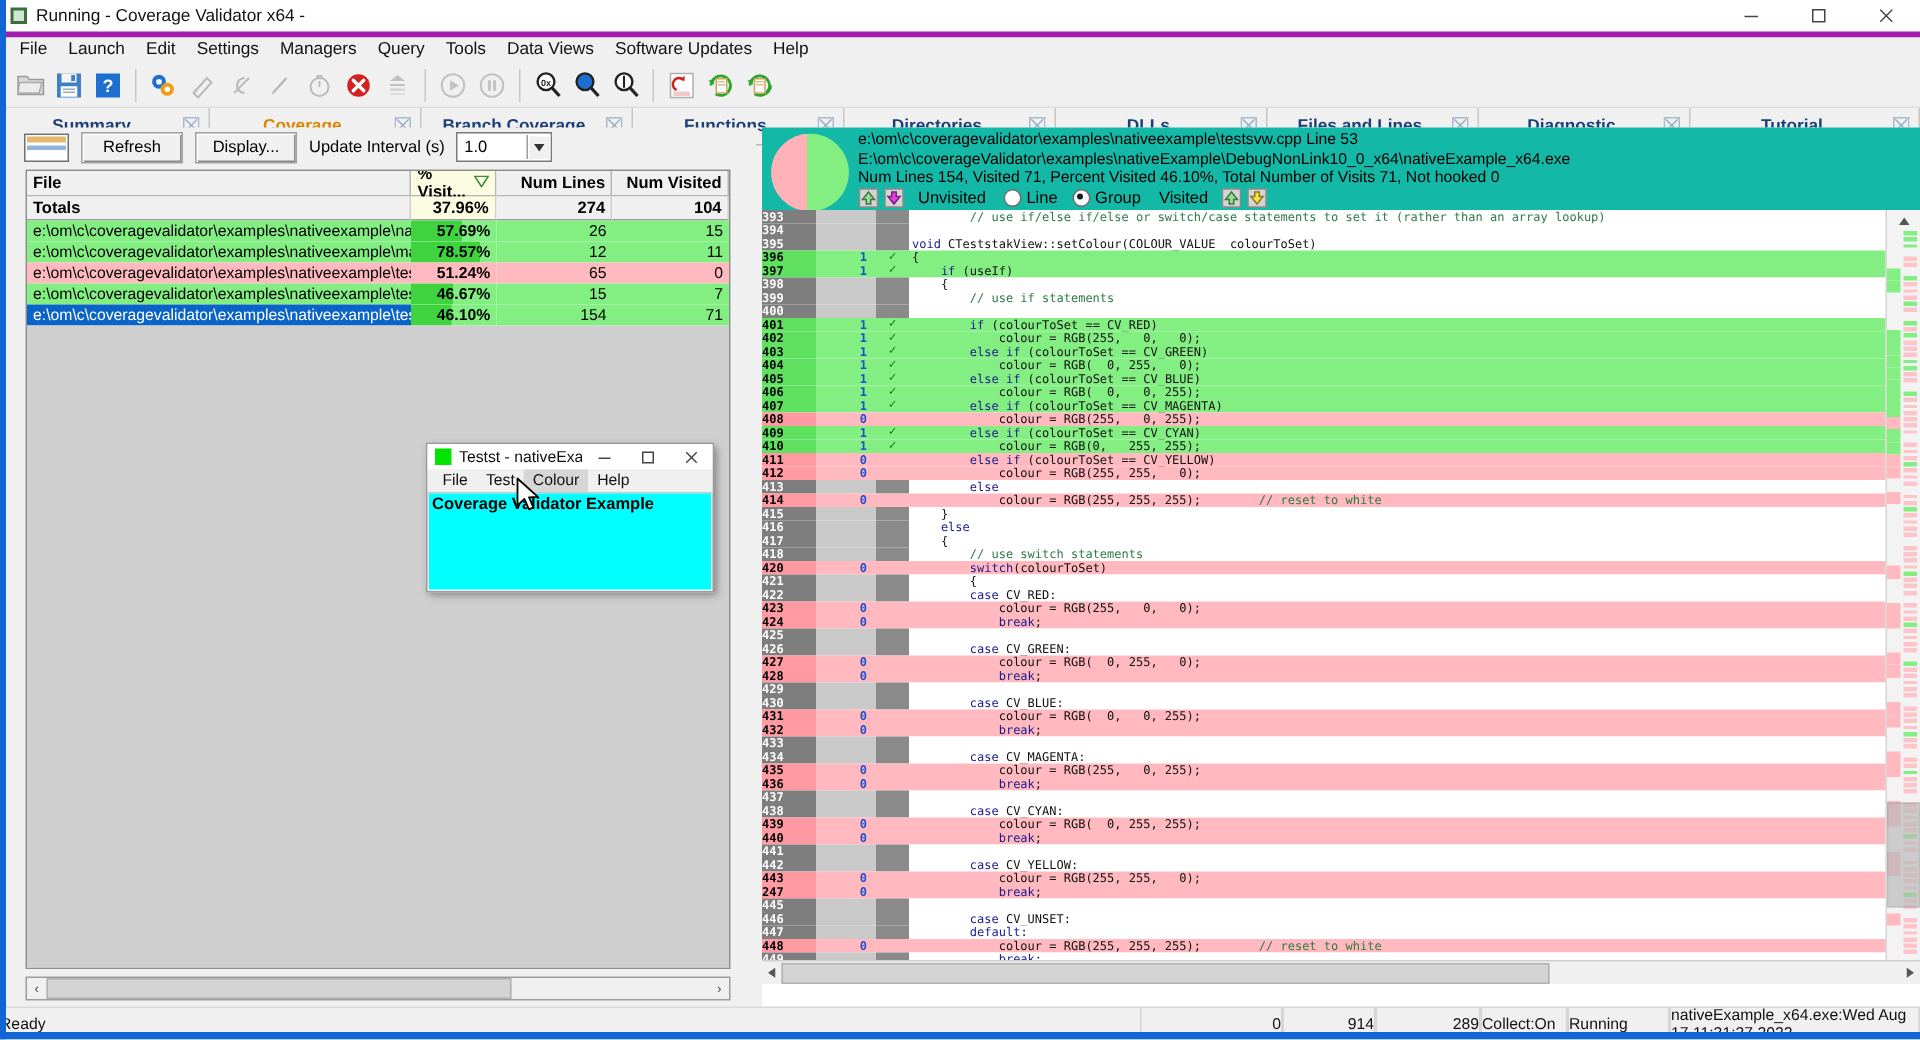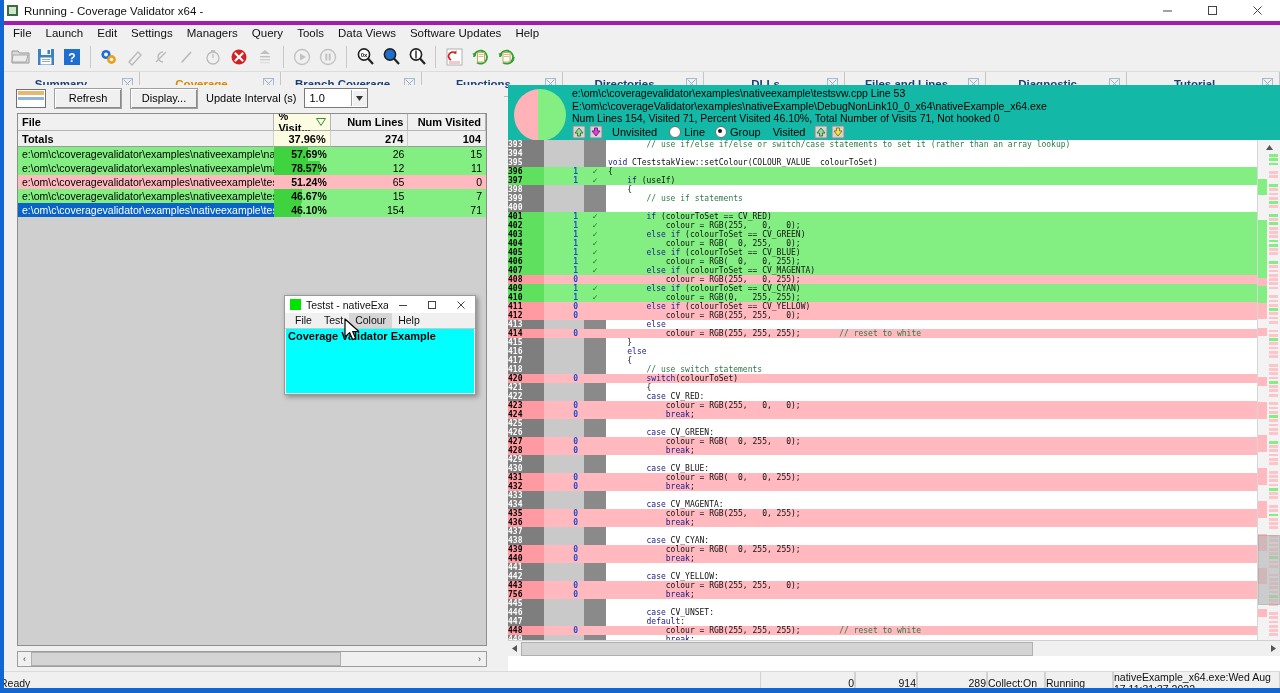--- a/index.html
+++ b/index.html
@@ -589,21 +589,21 @@
           <div class="cl n"><div class="ln">434</div><div class="hits"></div><div class="chk"></div><div class="src">        <span class="kw">case</span> CV_MAGENTA:</div></div>
           <div class="cl p"><div class="ln">435</div><div class="hits">0</div><div class="chk"></div><div class="src">            colour = RGB(255,   0, 255);</div></div>
           <div class="cl p"><div class="ln">436</div><div class="hits">0</div><div class="chk"></div><div class="src">            <span class="kw">break</span>;</div></div>
           <div class="cl n"><div class="ln">437</div><div class="hits"></div><div class="chk"></div><div class="src"></div></div>
           <div class="cl n"><div class="ln">438</div><div class="hits"></div><div class="chk"></div><div class="src">        <span class="kw">case</span> CV_CYAN:</div></div>
           <div class="cl p"><div class="ln">439</div><div class="hits">0</div><div class="chk"></div><div class="src">            colour = RGB(  0, 255, 255);</div></div>
           <div class="cl p"><div class="ln">440</div><div class="hits">0</div><div class="chk"></div><div class="src">            <span class="kw">break</span>;</div></div>
           <div class="cl n"><div class="ln">441</div><div class="hits"></div><div class="chk"></div><div class="src"></div></div>
           <div class="cl n"><div class="ln">442</div><div class="hits"></div><div class="chk"></div><div class="src">        <span class="kw">case</span> CV_YELLOW:</div></div>
           <div class="cl p"><div class="ln">443</div><div class="hits">0</div><div class="chk"></div><div class="src">            colour = RGB(255, 255,   0);</div></div>
-          <div class="cl p"><div class="ln">756</div><div class="hits">0</div><div class="chk"></div><div class="src">            <span class="kw">break</span>;</div></div>
+          <div class="cl p"><div class="ln">247</div><div class="hits">0</div><div class="chk"></div><div class="src">            <span class="kw">break</span>;</div></div>
           <div class="cl n"><div class="ln">445</div><div class="hits"></div><div class="chk"></div><div class="src"></div></div>
           <div class="cl n"><div class="ln">446</div><div class="hits"></div><div class="chk"></div><div class="src">        <span class="kw">case</span> CV_UNSET:</div></div>
           <div class="cl n"><div class="ln">447</div><div class="hits"></div><div class="chk"></div><div class="src">        <span class="kw">default</span>:</div></div>
           <div class="cl p"><div class="ln">448</div><div class="hits">0</div><div class="chk"></div><div class="src">            colour = RGB(255, 255, 255);        <span class="cm">// reset to white</span></div></div>
           <div class="cl n"><div class="ln">449</div><div class="hits"></div><div class="chk"></div><div class="src">            <span class="kw">break</span>;</div></div>
           <div class="cl n"><div class="ln">450</div><div class="hits"></div><div class="chk"></div><div class="src">        }</div></div>
         </div>
 
       <div class="minimap">
         <div class="mm-arrow">

